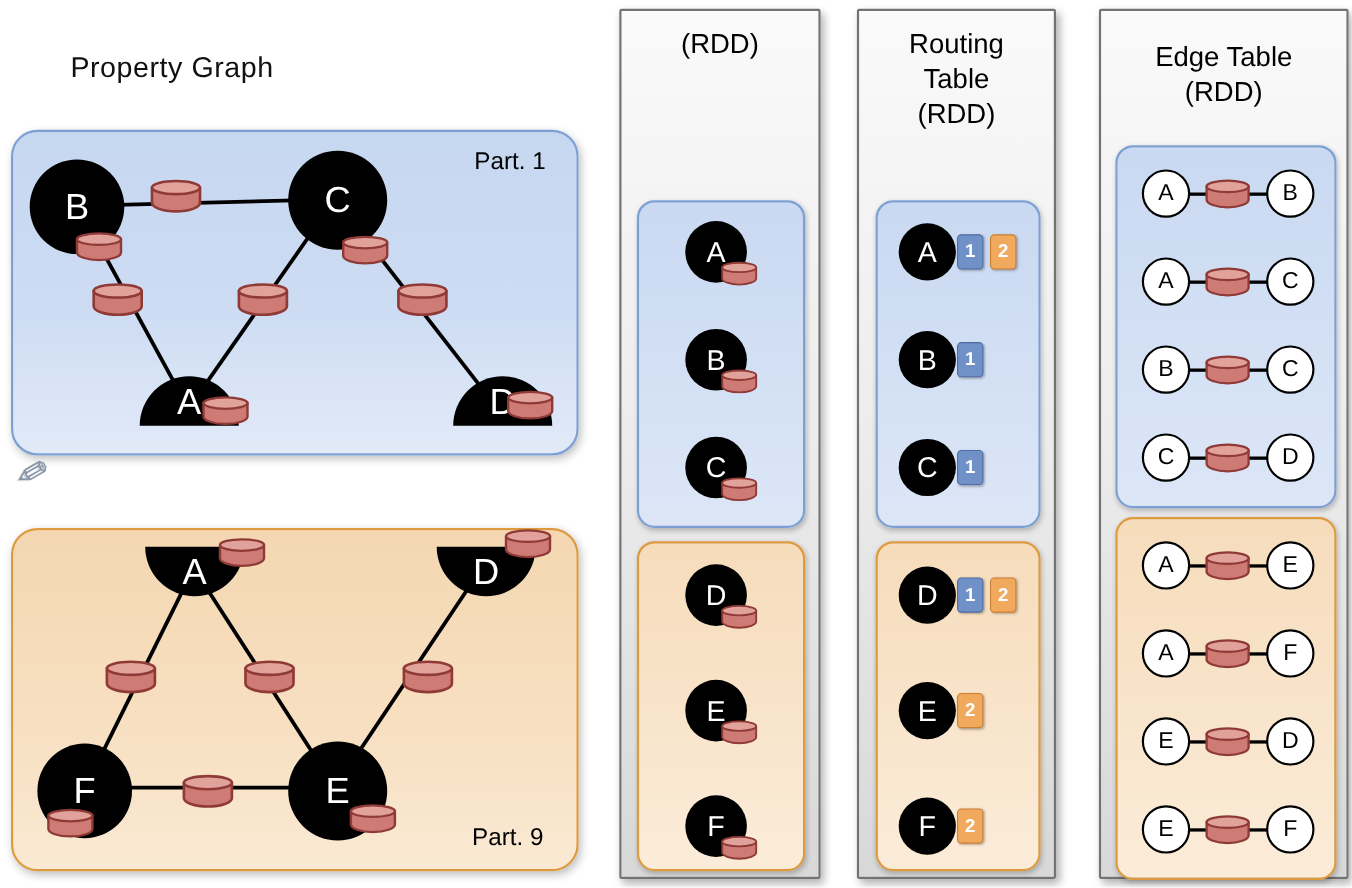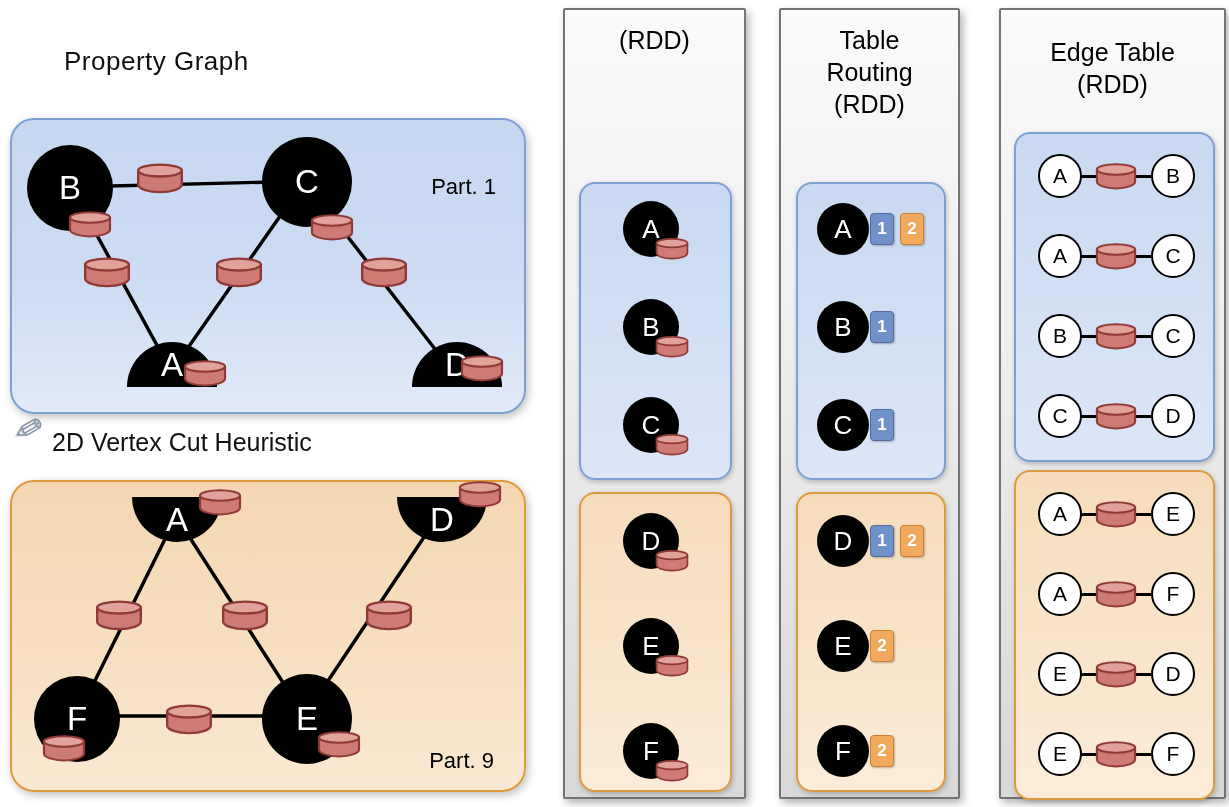--- a/index.html
+++ b/index.html
@@ -9,21 +9,21 @@
   
   .pg-title { position:absolute; left:64px; top:46px; font-size:26px; color:#111; letter-spacing:.5px; }
 
   .part { position:absolute; border-radius:24px; box-shadow:2px 3px 8px rgba(0,0,0,.25); }
   .part.blue   { background:linear-gradient(180deg,#c6d7f0 0%,#cddcf3 55%,#e2eaf8 100%); border:2px solid #7da0d4; }
   .part.orange { background:linear-gradient(180deg,#f4d7b2 0%,#f7dfc0 55%,#fae9d3 100%); border:2px solid #dd9a3e; }
   #graph-part-1 { left:10px; top:118px; width:516px; height:296px; }
   #graph-part-2 { left:10px; top:480px; width:516px; height:312px; }
 
   .part-label { position:absolute; font-size:22px; color:#000; z-index:4; }
-  .label-top    { top:14px;  right:28px;margin-top:40px; }
+  .label-top    { top:14px;  right:28px; }
   .label-bottom { bottom:16px; right:30px; }
 
   .edges-layer { position:absolute; left:0; top:0; width:100%; height:100%; z-index:1; }
 
   .vertex { position:absolute; background:#000; color:#fff; display:flex; align-items:center; justify-content:center; z-index:2; }
   .vertex.full        { border-radius:50%; }
   .vertex.top-half    { border-radius:999px 999px 0 0; }
   .vertex.bottom-half { border-radius:0 0 999px 999px; }
   .vertex span { font-size:33px; }
 
@@ -141,21 +141,20 @@
       <div class="cyl" style="left: 448px; top: 234px; width: 44px; height: 28px;">
         <svg viewBox="0 0 44 30" width="100%" height="100%" preserveAspectRatio="none">
           <path d="M2 8 L2 21 C2 24.9 11 28.3 22 28.3 C33 28.3 42 24.9 42 21 L42 8 Z" fill="#ce7b76" stroke="#8f3a36" stroke-width="2.2" stroke-linejoin="round"></path>
           <ellipse cx="22" cy="8" rx="20" ry="5.6" fill="#e2a29c" stroke="#8f3a36" stroke-width="2.2"></ellipse>
         </svg>
       </div>
     </div>
 
   <div class="cut-row">
     <span class="pencil">✎</span>
-    <span class="cut-label">2D Vertex Cut Heuristic</span>
   </div>
 
   <div id="graph-part-2" class="part orange">
     <svg class="edges-layer" viewBox="0 0 516 312">
         <line x1="165" y1="35" x2="65" y2="237" stroke="#000000" stroke-width="3.5"></line>
         <line x1="165" y1="35" x2="295" y2="237" stroke="#000000" stroke-width="3.5"></line>
         <line x1="430" y1="35" x2="295" y2="237" stroke="#000000" stroke-width="3.5"></line>
         <line x1="65" y1="237" x2="295" y2="237" stroke="#000000" stroke-width="3.5"></line>
       </svg>
     <span class="part-label label-bottom">Part. 9</span>
@@ -280,22 +279,22 @@
           <svg viewBox="0 0 44 30" width="100%" height="100%" preserveAspectRatio="none">
             <path d="M2 8 L2 21 C2 24.9 11 28.3 22 28.3 C33 28.3 42 24.9 42 21 L42 8 Z" fill="#ce7b76" stroke="#8f3a36" stroke-width="2.2" stroke-linejoin="round"></path>
             <ellipse cx="22" cy="8" rx="20" ry="5.6" fill="#e2a29c" stroke="#8f3a36" stroke-width="2.2"></ellipse>
           </svg>
         </div>
       </div>
   </div>
 
   <div class="col" id="routing-col">
     <div class="col-title" id="routing-title">
+        <div>Routing</div>
         <div>Table</div>
-        <div>Routing</div>
         <div>(RDD)</div>
       </div>
     <div class="sub blue" id="rt-sub-0">
         <div class="vcircle" style="left: 19px; top: 19px; width: 52px; height: 52px;">
           <span>A</span>
         </div>
         <div class="badge blue" style="left: 72px; top: 29px; width: 24px; height: 32px;">
           <span>1</span>
         </div>
         <div class="badge orange" style="left: 102px; top: 29px; width: 24px; height: 32px;">

